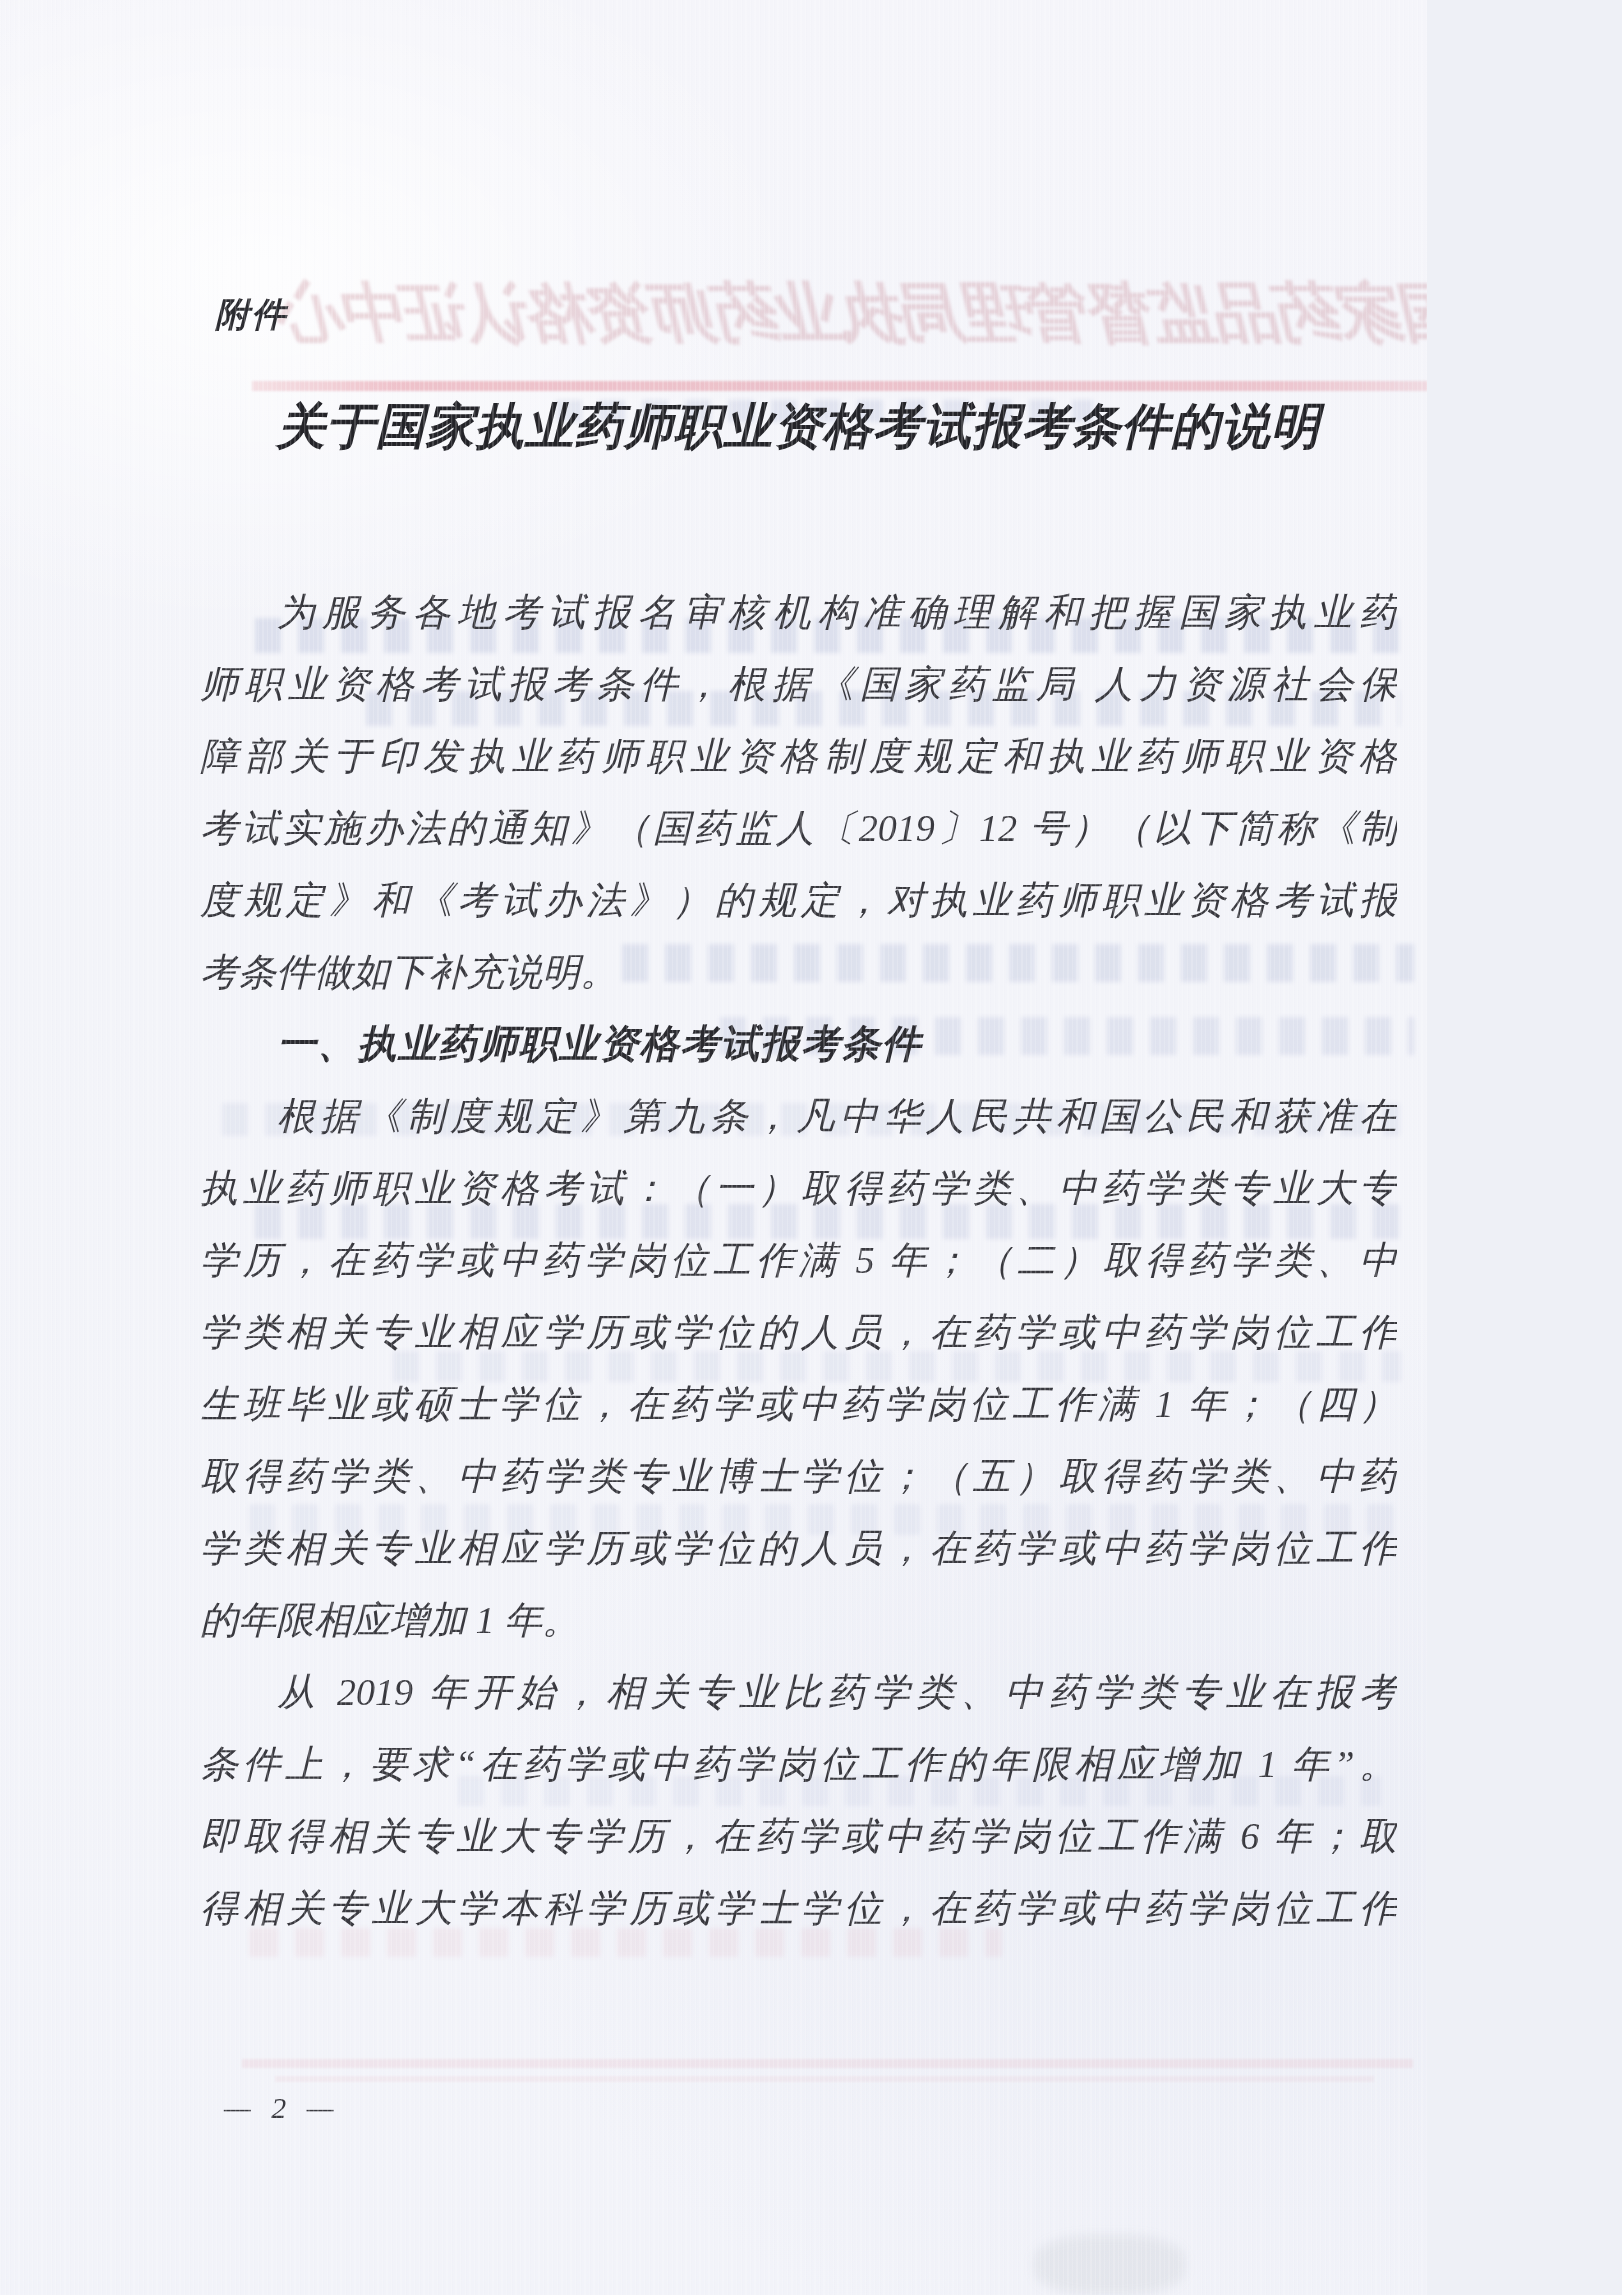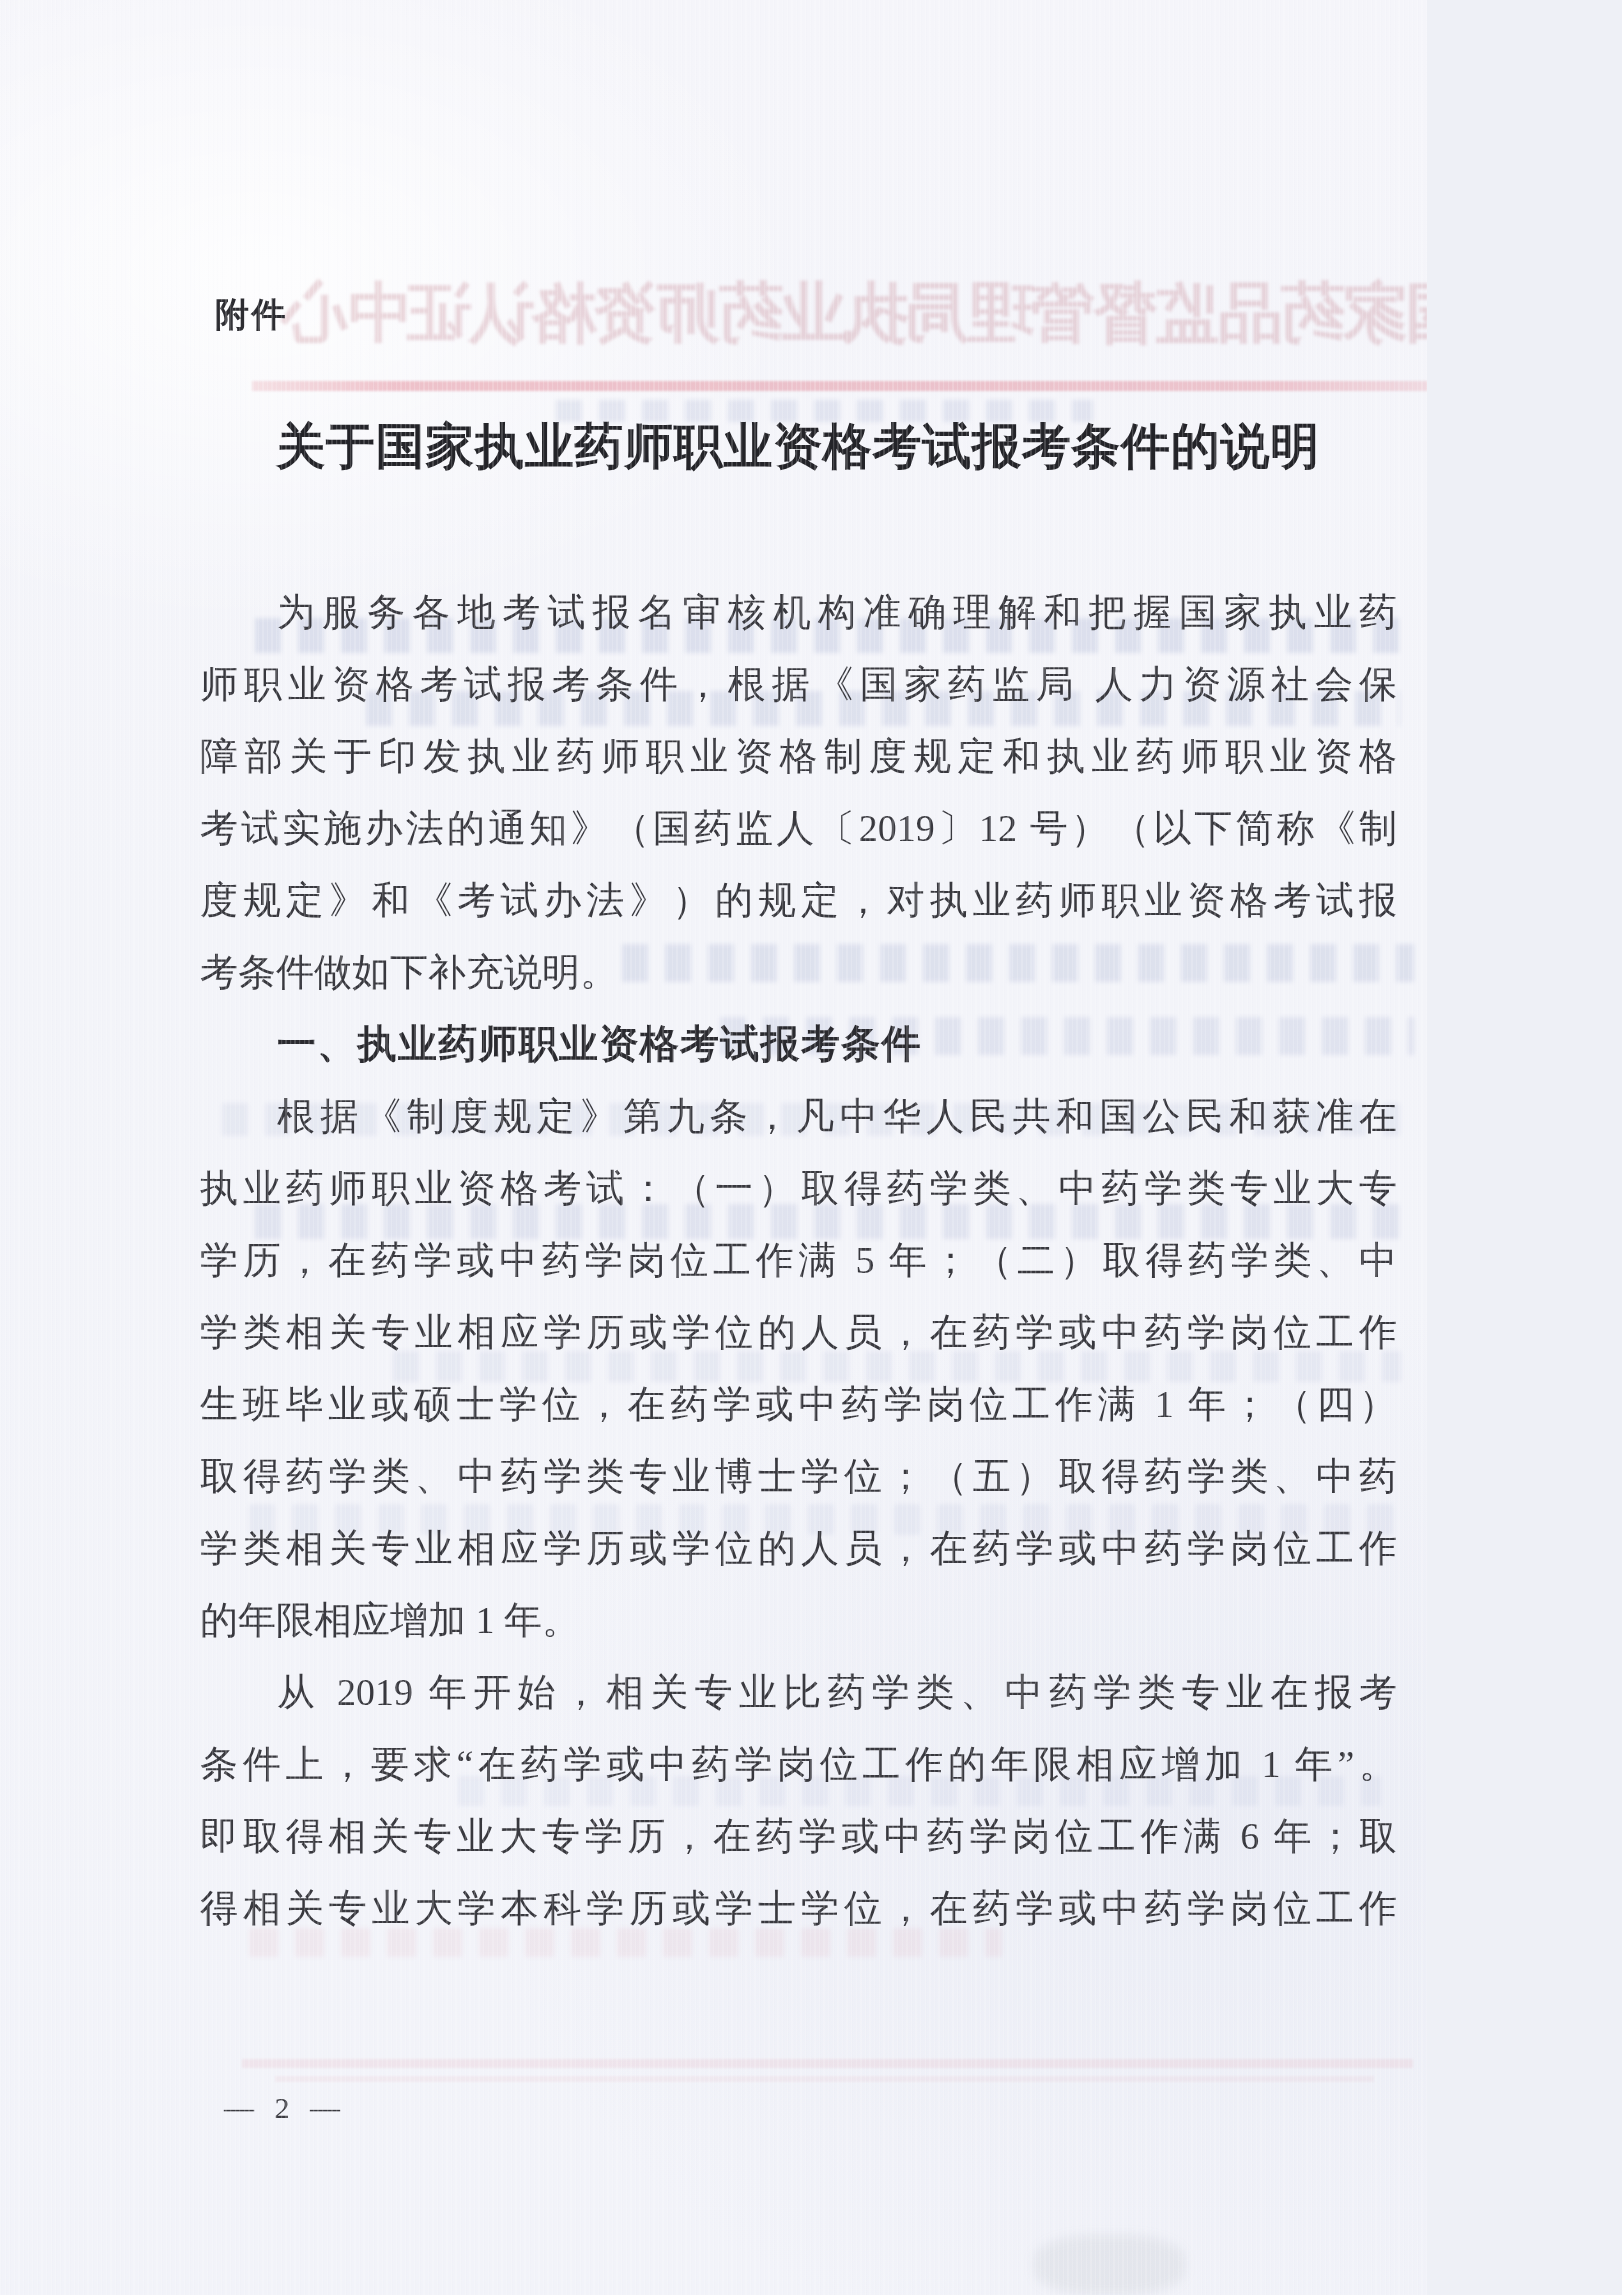--- a/index.html
+++ b/index.html
@@ -9,20 +9,21 @@
     background:#eef0f6;
     overflow:hidden;
   }
   .page{
     position:relative;width:1427px;height:2295px;
     background:
       radial-gradient(ellipse 916px 589px at 18% 12%, rgba(255,255,255,.85), rgba(255,255,255,0) 60%),
       radial-gradient(ellipse 1047px 785px at 85% 80%, rgba(228,231,242,.55), rgba(228,231,242,0) 70%),
       linear-gradient(180deg,#f5f5fa 0%,#f3f4f9 40%,#f2f3f9 100%);
     overflow:hidden;
+    font-style:italic;
   }
   
   .page::after{
     content:"";position:absolute;inset:0;pointer-events:none;
     background:repeating-linear-gradient(90deg, rgba(255,255,255,.5) 0 1.3px, rgba(210,214,228,.12) 1.3px 2px, rgba(255,255,255,0) 2px 4.6px);
     opacity:.35;
   }
 
   
   .bleed-top{
@@ -46,21 +47,21 @@
   .bstreak{background:rgba(222,130,146,.26);filter:blur(1.3px);}
   .bblob{background:rgba(120,126,140,.10);filter:blur(5.2px);border-radius:40%;}
 
   
   .attach{
     position:absolute;left:215px;top:292px;
     font-family:"Liberation Sans",sans-serif;font-weight:700;
     font-size:34px;color:#2c2c31;letter-spacing:2.6px;
   }
   .title{
-    position:absolute;left:196px;top:416px;width:1204px;
+    position:absolute;left:196px;top:396px;width:1204px;
     font-family:"Liberation Sans",sans-serif;font-weight:700;
     font-size:49px;line-height:60px;color:#232328;
     text-align:center;letter-spacing:0.7px;white-space:nowrap;
   }
   .body-block{
     position:absolute;left:200px;top:576px;width:1197px;
     font-size:38px;color:#38383e;
   }
   .bline{
     height:72px;line-height:72px;white-space:nowrap;

